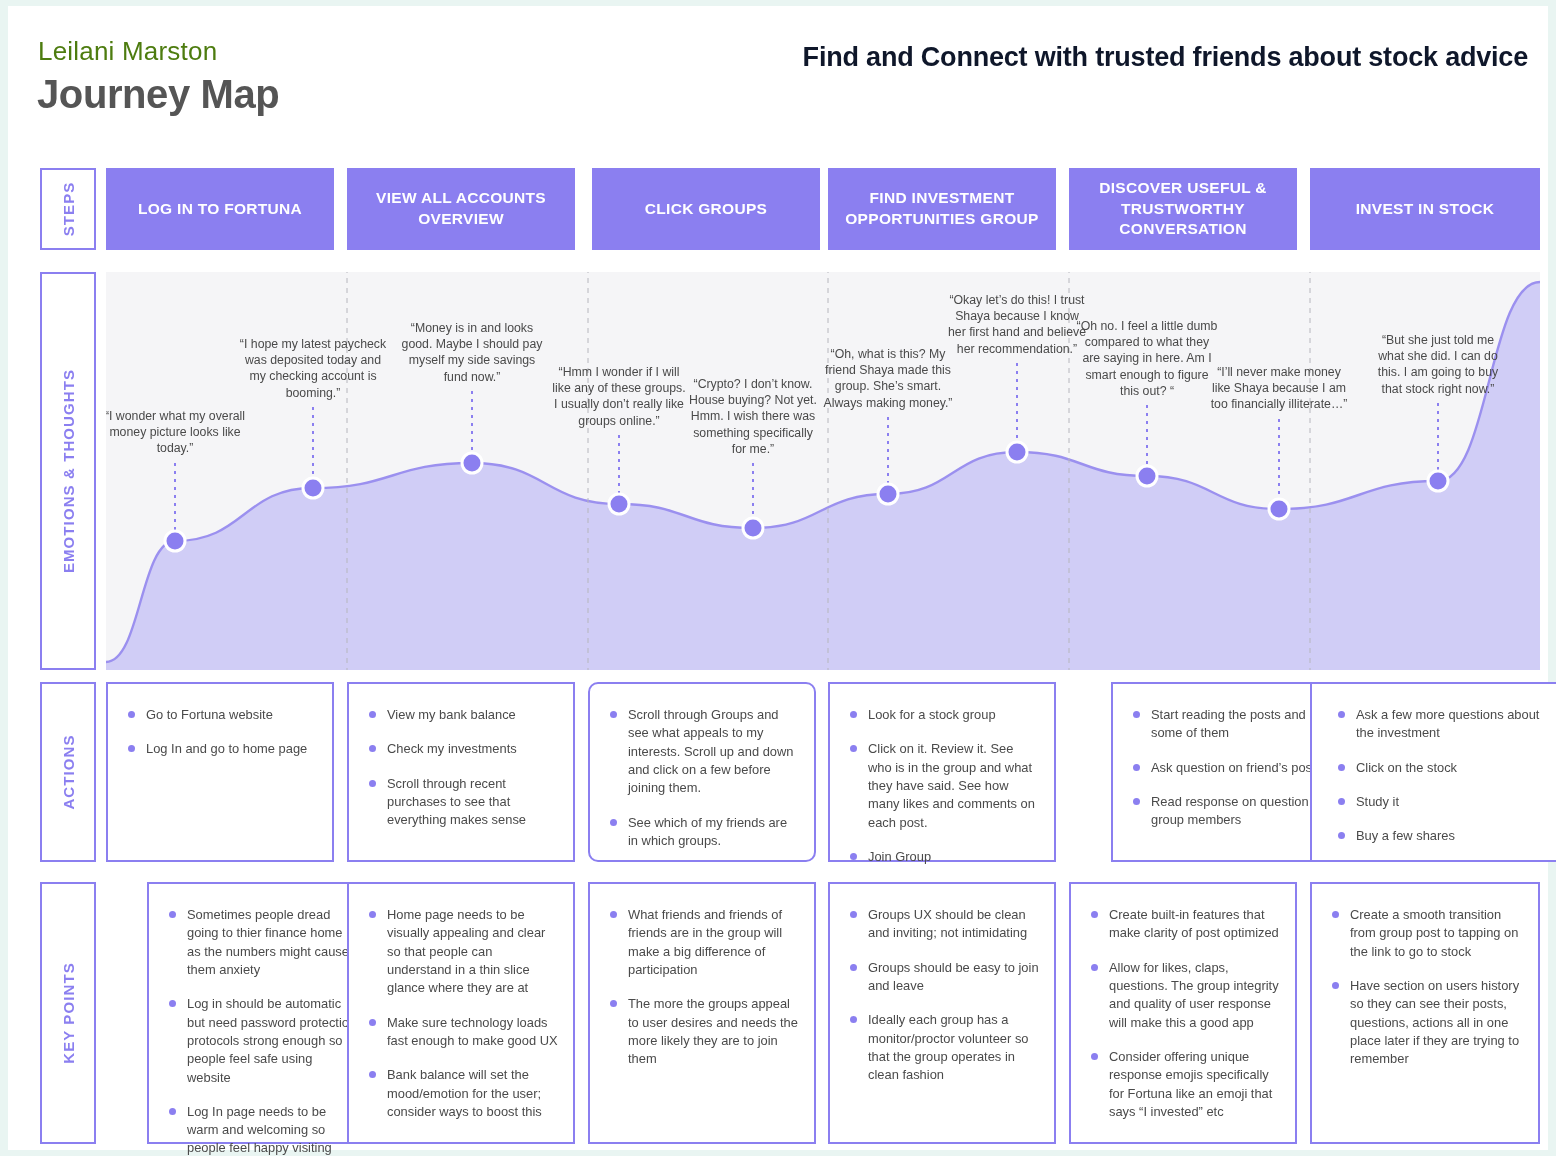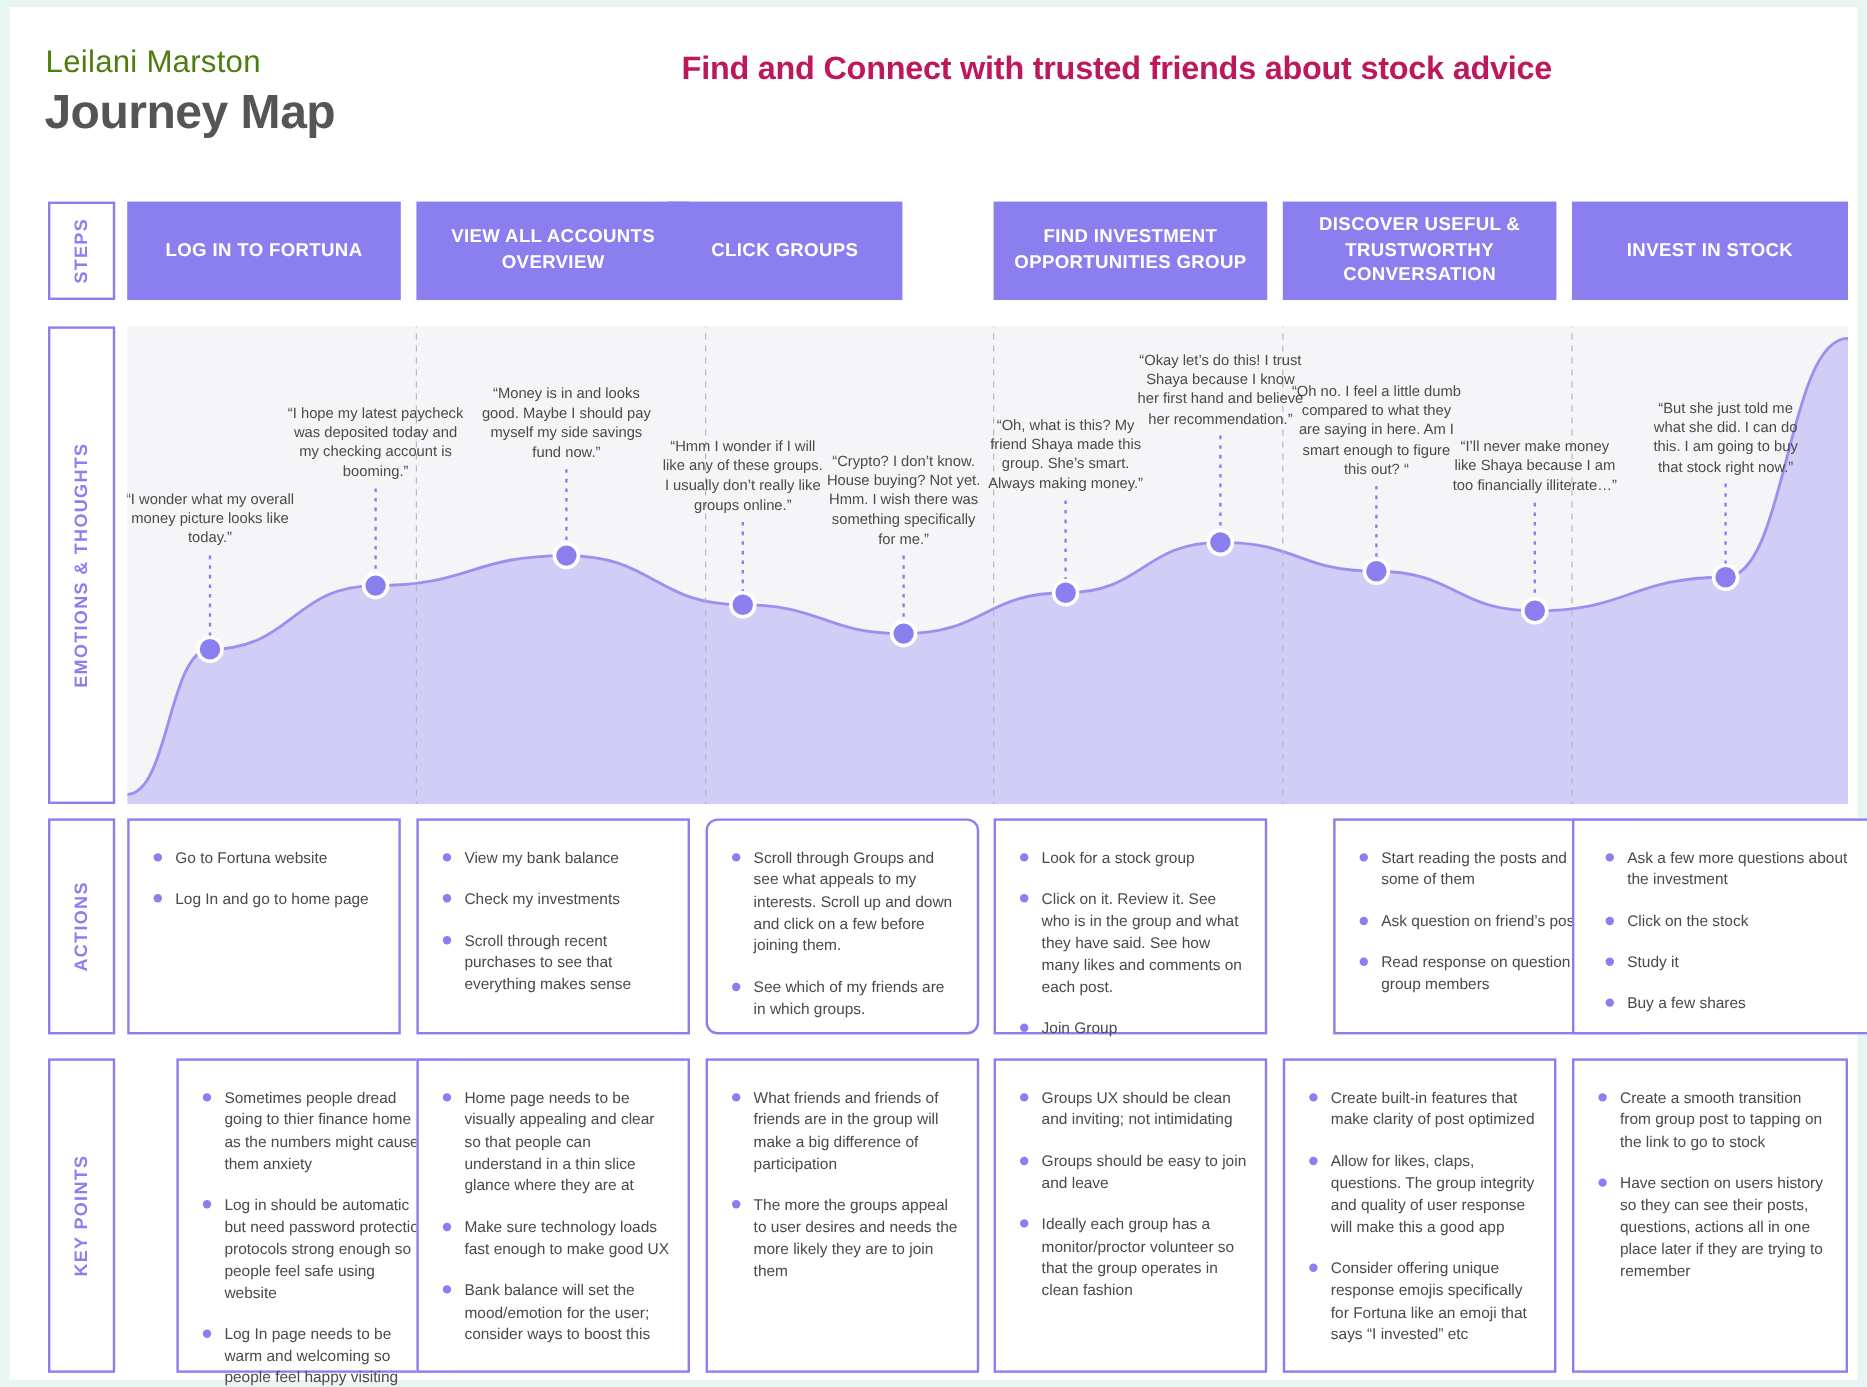--- a/index.html
+++ b/index.html
@@ -21,22 +21,22 @@
     font-size: 26px; font-weight: 400; color: #4d7c0f;
     letter-spacing: .2px;
   }
   .page-title {
     position: absolute; left: 29px; top: 66px;
     font-size: 40px; font-weight: 700; color: #555555;
     letter-spacing: -.4px;
   }
   .goal-title {
     position: absolute; left: 560px; top: 36px; width: 960px;
-    text-align: left;
-    font-size: 27px; font-weight: 700; color: #be185d;
+    text-align: right;
+    font-size: 27px; font-weight: 700; color: #0f172a;
     letter-spacing: -.2px;
   }
 
   
   .rowlabel {
     position: absolute;
     border: 2px solid #8b7ff0;
     background: #ffffff;
     left: 32px; width: 56px;
   }
@@ -115,21 +115,21 @@
     <div class="rowlabel">
       <span>STEPS</span>
     </div>
     <div id="steps-container">
         <div class="step-cell" style="left: 98px; width: 228px;">
           <span>LOG IN TO FORTUNA</span>
         </div>
         <div class="step-cell" style="left: 339px; width: 228px;">
           <span>VIEW ALL ACCOUNTS OVERVIEW</span>
         </div>
-        <div class="step-cell" style="left: 548px; width: 196px;">
+        <div class="step-cell" style="left: 584px; width: 228px;">
           <span>CLICK GROUPS</span>
         </div>
         <div class="step-cell" style="left: 820px; width: 228px;">
           <span>FIND INVESTMENT OPPORTUNITIES GROUP</span>
         </div>
         <div class="step-cell" style="left: 1061px; width: 228px;">
           <span>DISCOVER USEFUL &amp; TRUSTWORTHY CONVERSATION</span>
         </div>
         <div class="step-cell" style="left: 1302px; width: 230px;">
           <span>INVEST IN STOCK</span>

